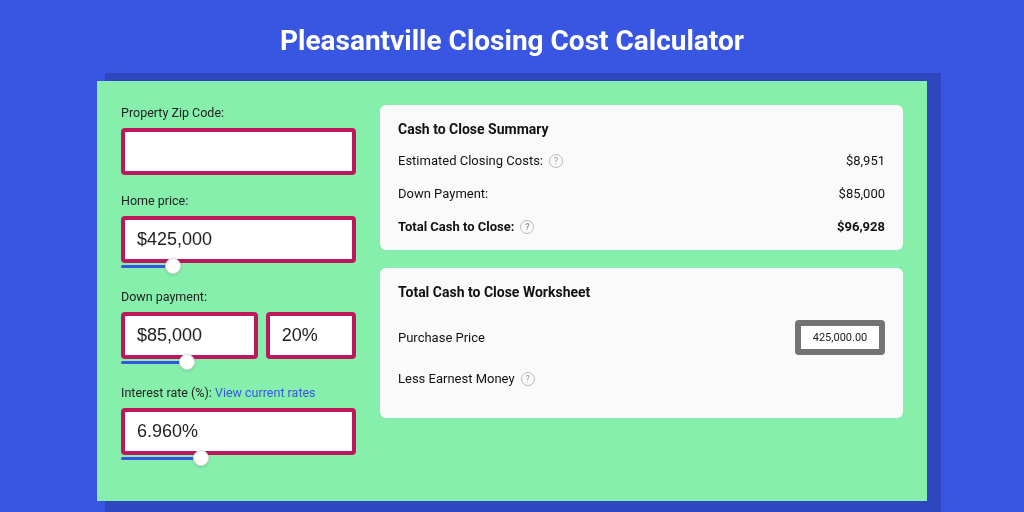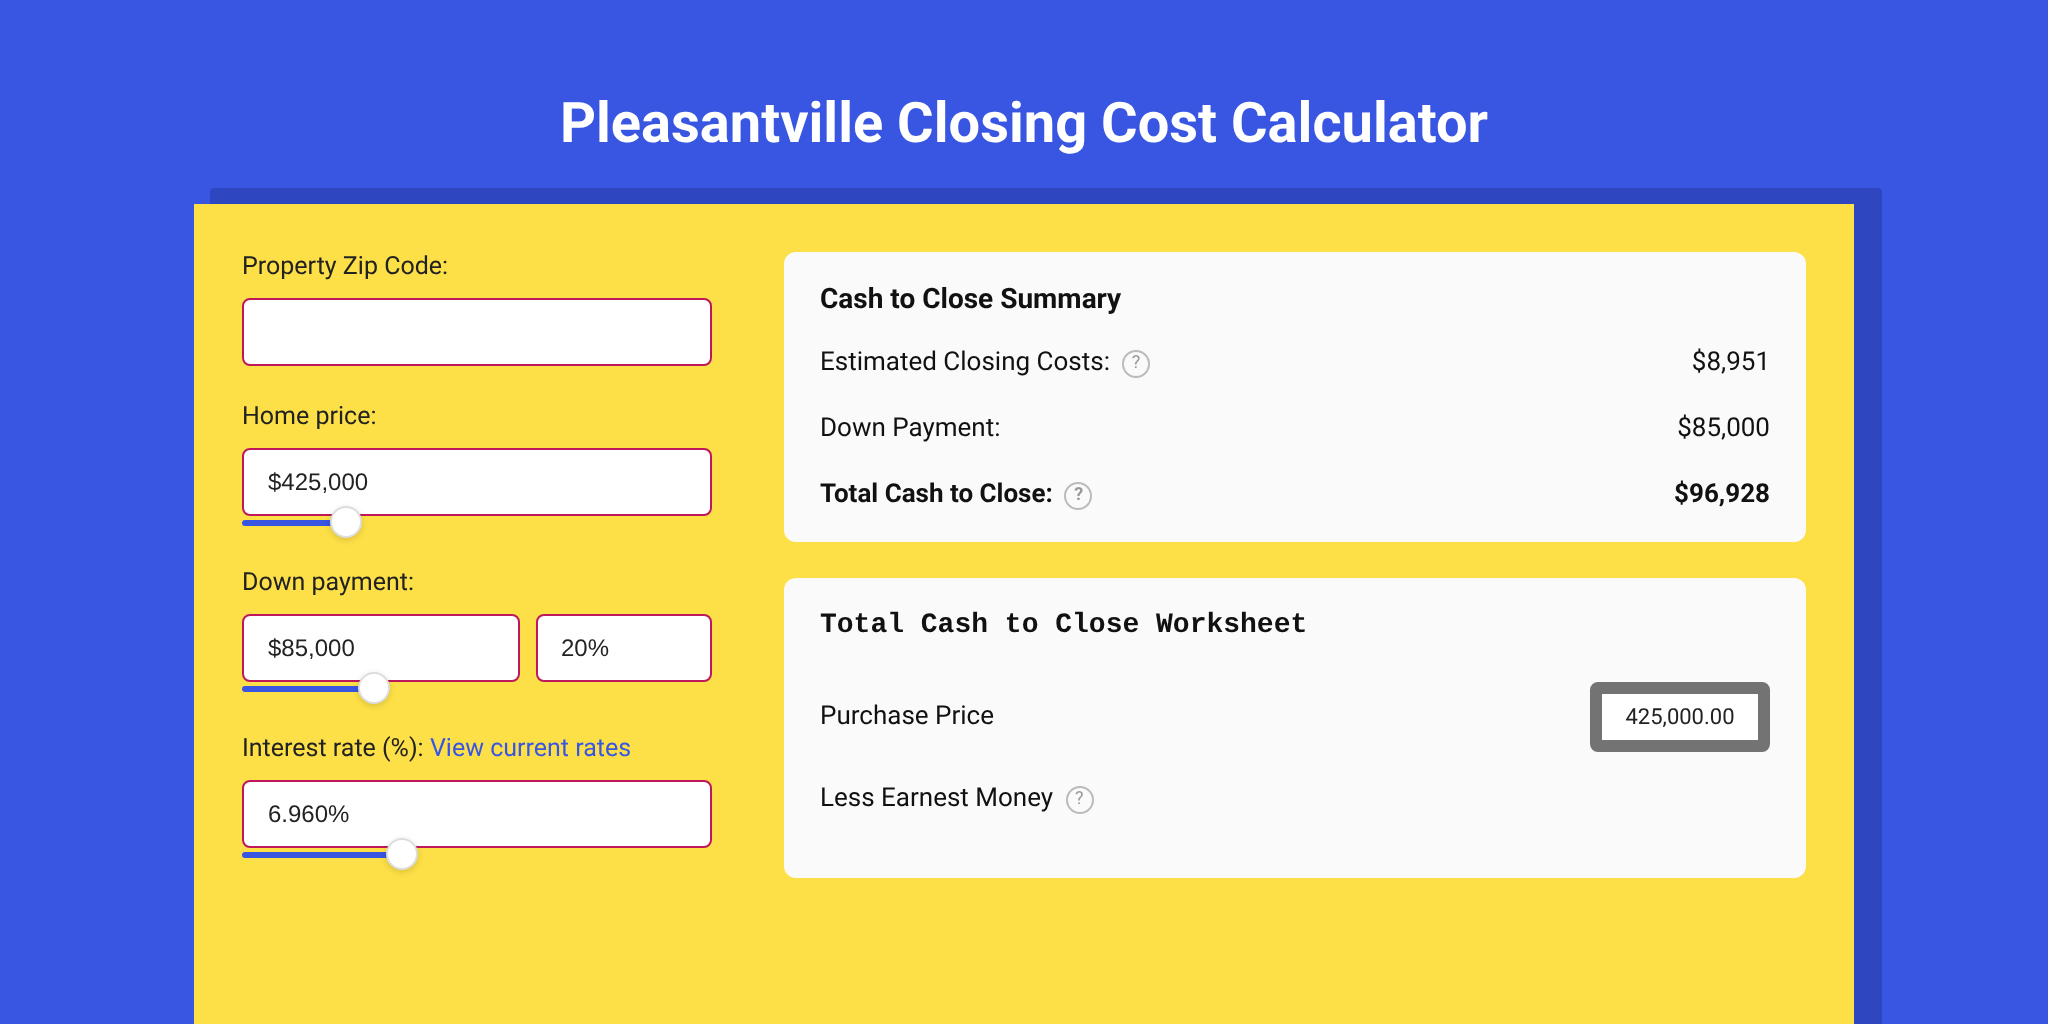--- a/index.html
+++ b/index.html
@@ -8,41 +8,41 @@
     background: #3956e3;
     width: 1024px;
     height: 512px;
     overflow: hidden;
   }
   .page-title {
     color: #fff;
     text-align: center;
     font-size: 28px;
     font-weight: 700;
-    padding: 45px 0 24px 0;
+    padding: 24px 0 24px 0;
   }
   .calc-shadow {
     position: relative;
     width: 830px;
     margin: 0 auto;
   }
   .calc-shadow::before {
     content: "";
     position: absolute;
     top: -8px; left: 8px; right: -14px; bottom: -14px;
     background: #2e46c0;
     border-radius: 2px;
     z-index: 0;
   }
   .calc {
     position: relative;
     z-index: 1;
-    background: #fde047;
+    background: #86efac;
     display: flex;
-    gap: 12px;
+    gap: 0;
     padding: 24px 24px 0 24px;
     min-height: 420px;
   }
   .left {
     width: 235px;
     flex-shrink: 0;
   }
   .right {
     flex: 1;
     padding-left: 24px;
@@ -50,24 +50,24 @@
   .field { margin-bottom: 18px; }
   .label {
     font-size: 12.5px;
     color: #222;
     margin-bottom: 8px;
     display: block;
   }
   .label .link { color: #3956e3; cursor: pointer; }
   .input {
     width: 100%;
-    border: 1px solid #be185d;
+    border: 4px solid #be185d;
     border-radius: 4px;
     padding: 9px 12px;
-    font-size: 12px;
+    font-size: 18px;
     color: #222;
     background: #fff;
   }
   .input-row { display: flex; gap: 8px; }
   .input-row .input:first-child { flex: 1.8; }
   .input-row .input:last-child { flex: 1; }
   .slider-wrap { position: relative; height: 10px; margin-top: -2px; }
   .slider-track {
     position: absolute;
     top: 4px; left: 0;
@@ -125,21 +125,20 @@
   .worksheet {
     background: #fafafa;
     border-radius: 6px;
     padding: 16px 18px;
   }
   .worksheet h3 {
     font-size: 14px;
     font-weight: 700;
     color: #111;
     margin-bottom: 20px;
-    font-family: Liberation Mono, monospace;
   }
   .wrow {
     display: flex;
     justify-content: space-between;
     align-items: center;
     font-size: 13px;
     color: #111;
     margin-bottom: 16px;
   }
   .wrow .left-label { display: flex; align-items: center; gap: 6px; justify-content: center; }

